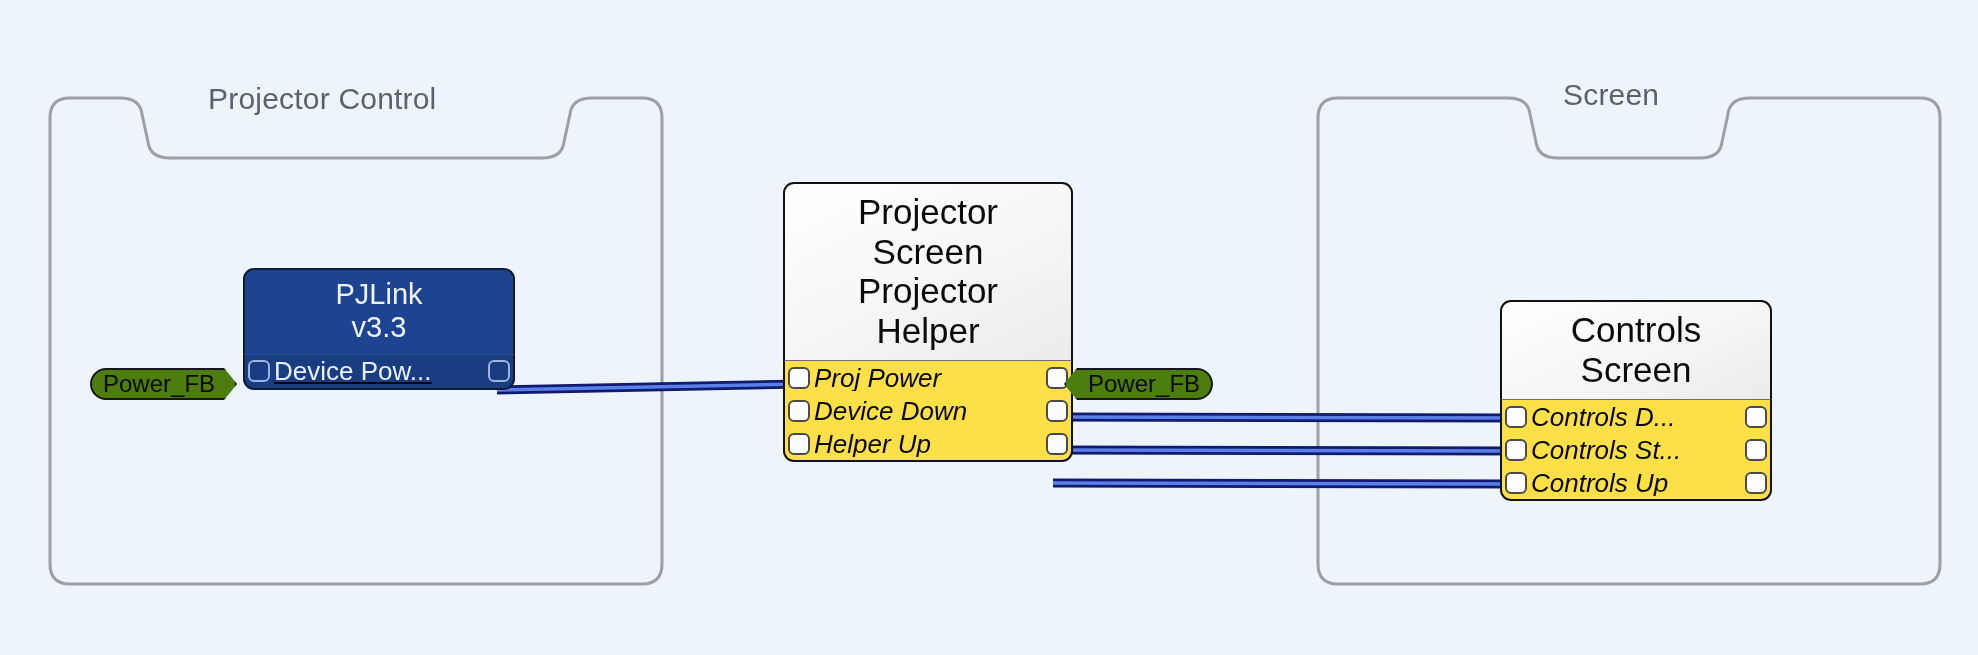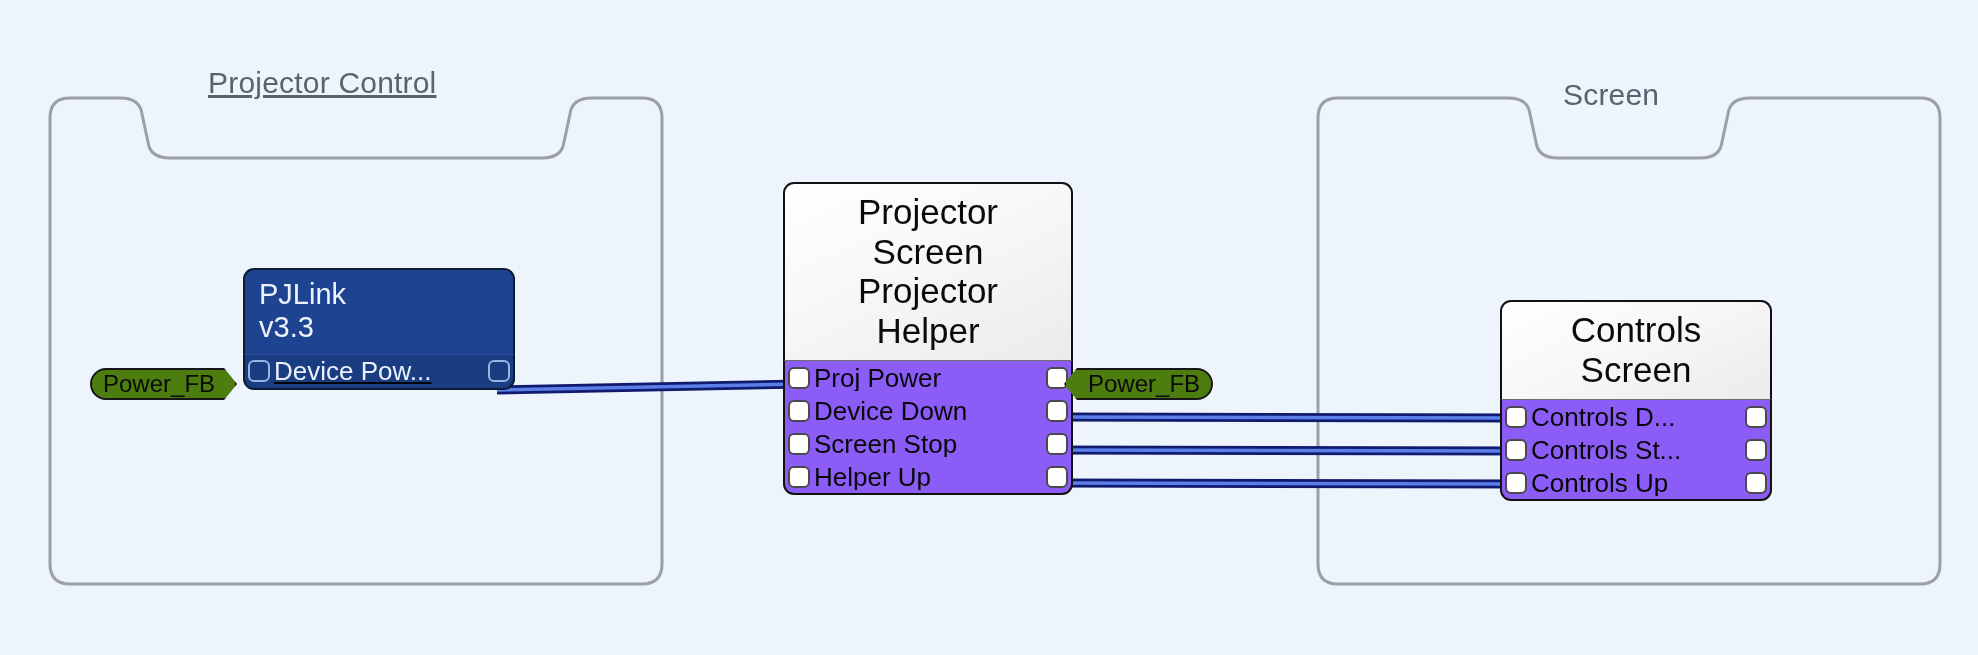--- a/index.html
+++ b/index.html
@@ -47,21 +47,21 @@
     box-sizing: border-box;
   }
 
   
   .node-dark .node-head {
     background: #1e4491;
     border: 2px solid #0d1c33;
     border-radius: 11px 11px 0 0;
     border-bottom: none;
     color: #eef2fa;
-    text-align: left;
+    text-align: center;
     padding: 8px 14px 10px;
     font-size: 29px;
     line-height: 1.13;
   }
   .node-dark .node-body {
     background: #1a3c80;
     border: 2px solid #0d1c33;
     border-top: 1px solid #2a4f94;
     border-radius: 0 0 11px 11px;
     text-decoration: underline;
@@ -78,24 +78,25 @@
     border: 2px solid #111111;
     border-radius: 11px 11px 0 0;
     border-bottom: none;
     color: #0a0a0a;
     text-align: center;
     padding: 8px 14px 10px;
     font-size: 35px;
     line-height: 1.13;
   }
   .node-light .node-body {
-    background: #8b5cf6;
+    background: #fde047;
     border: 2px solid #111111;
     border-top: 1px solid #6e6e6e;
     border-radius: 0 0 11px 11px;
+    font-style: italic;
   }
   .node-light .port-label { color: #080808; }
   .node-light .port-dot {
     border-color: #4a4a4a;
     background: #ffffff;
   }
 
   
   .port-row {
     display: flex;
@@ -191,21 +192,21 @@
       <line x1="1053" y1="450" x2="1521" y2="451" stroke="#101a6e" stroke-width="9"></line>
       <line x1="1053" y1="450" x2="1521" y2="451" stroke="#5b7fe8" stroke-width="3.5"></line>
     </g>
 
     <g>
       <line x1="1053" y1="483" x2="1521" y2="484" stroke="#101a6e" stroke-width="9"></line>
       <line x1="1053" y1="483" x2="1521" y2="484" stroke="#5b7fe8" stroke-width="3.5"></line>
     </g>
   </svg>
 
-  <div class="group-label" style="left:208px; top:66px;text-decoration:underline;">Projector Control</div>
+  <div class="group-label" style="left:208px; top:82px;">Projector Control</div>
 
   <div class="group-label" style="left:1563px; top:78px;">Screen</div>
 
   <div class="node node-dark" style="left:243px; top:268px; width:272px;">
     <div class="node-head">
       <div>PJLink</div>
       <div>v3.3</div>
     </div>
     <div class="node-body">
       <div class="port-row">
@@ -232,26 +233,20 @@
         <span class="port-dot"></span>
       </div>
       <div class="port-row">
         <span class="port-dot"></span>
         <span class="port-label">Device Down</span>
         <span class="port-spacer"></span>
         <span class="port-dot"></span>
       </div>
       <div class="port-row">
         <span class="port-dot"></span>
-        <span class="port-label">Screen Stop</span>
-        <span class="port-spacer"></span>
-        <span class="port-dot"></span>
-      </div>
-      <div class="port-row">
-        <span class="port-dot"></span>
         <span class="port-label">Helper Up</span>
         <span class="port-spacer"></span>
         <span class="port-dot"></span>
       </div>
     </div>
   </div>
 
   <div class="node node-light" style="left:1500px; top:300px; width:272px;">
     <div class="node-head">
       <div>Controls</div>

